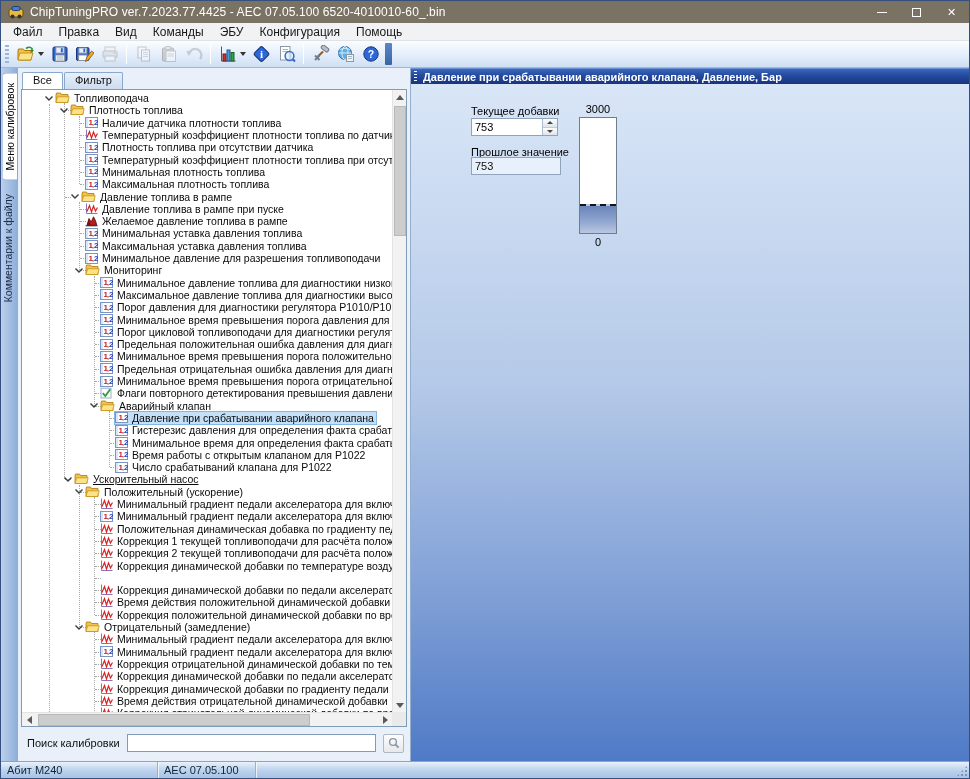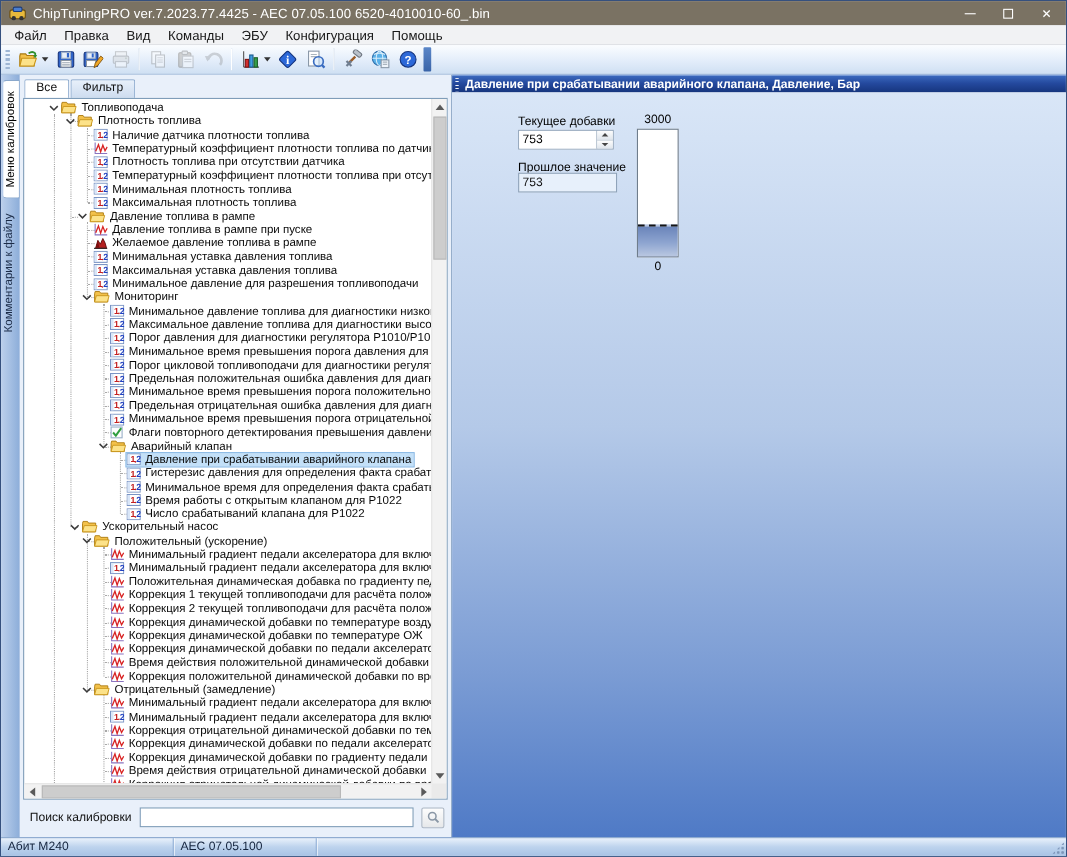--- a/index.html
+++ b/index.html
@@ -94,21 +94,21 @@
   .gmax,.gmin { position:absolute; left:168px; width:38px; text-align:center; font-size:11px; color:#000; }
   .gmax { top:19px; }
   .gmin { top:152px; }
   .gauge { position:absolute; left:168px; top:33px; width:38px; height:117px; background:#fff; border:1px solid #6f7d8c; }
   .gfill { position:absolute; left:0; right:0; bottom:0; background:linear-gradient(180deg,#6a84ba 0%,#8ea5d0 55%,#b9c7e1 100%); border-top:2px dashed #151515; }
 
   
   .statusbar { height:17px; flex:0 0 auto; background:linear-gradient(180deg,#e9f1fb 0%,#bdd3ed 50%,#a8c3e5 100%); border-top:1px solid #86a5cc; display:flex; align-items:center; font-size:11px; color:#13233d; position:relative; }
   .sseg { padding:0 6px; height:100%; display:flex; align-items:center; border-right:1px solid #93b1d6; box-shadow:1px 0 0 rgba(255,255,255,.7); }
   .sseg.s1 { width:157px; }
-  .sseg.s2 { width:130px; }
+  .sseg.s2 { width:98px; }
   .sseg.s3 { flex:1; border-right:none; box-shadow:none; }
   .grip { position:absolute; right:1px; bottom:1px; width:12px; height:12px;
           background-image:radial-gradient(circle at 2px 2px,#7d95b8 1px,transparent 1.4px);
           background-size:4px 4px; background-position:bottom right; clip-path:polygon(100% 0,100% 100%,0 100%); }
 </style>
 </head>
 <body>
 
 <div class="win">
 
@@ -776,21 +776,21 @@
                     <rect x="0.5" y="0.5" width="12" height="10" fill="#ffffff" stroke="#7a94c4"></rect>
                     <rect x="1" y="1" width="2.2" height="9" fill="#d9e6f8"></rect>
                     <text x="3.6" y="8.3" font-size="8" font-family="Liberation Sans,sans-serif" font-weight="bold" fill="#c42020">1</text>
                     <circle cx="8.1" cy="7.9" r="0.7" fill="#c42020"></circle>
                     <text x="8.9" y="8.3" font-size="8" font-family="Liberation Sans,sans-serif" font-weight="bold" fill="#2040c0">2</text>
                   </svg>
                 </span>
                 <span class="tlabel">Число срабатываний клапана для P1022</span>
               </span>
             </div>
-            <div class="tree-row" style="top: 383.3px; padding-left: 40px;">
+            <div class="tree-row" style="top: 383.3px; padding-left: 40px; text-decoration: underline;">
               <span class="chev">
                 <svg width="10" height="9" viewBox="0 0 10 9">
                   <polyline points="1.5,2.5 5,6 8.5,2.5" fill="none" stroke="#3c3c3c" stroke-width="1.4"></polyline>
                 </svg>
               </span>
               <span class="ticon">
                 <svg width="15" height="12" viewBox="0 0 15 12">
                   <path d="M1,3 L1,10.5 L13,10.5 L13,2.5 L6.5,2.5 L5.5,1 L1.5,1 Z" fill="#f3c14a" stroke="#a8780c" stroke-width="0.8"></path>
                   <path d="M2.6,4.8 L14.2,4.8 L12.6,10.5 L1,10.5 Z" fill="#fce289" stroke="#c89418" stroke-width="0.8"></path>
                 </svg>
@@ -871,31 +871,20 @@
             </div>
             <div class="tree-row" style="top: 469.4px; padding-left: 78px;">
               <span class="row-inner">
                 <span class="ticon">
                   <svg width="13" height="12" viewBox="0 0 13 12">
                     <path d="M1.5,0.5 L1.5,10.5 L12.5,10.5" fill="none" stroke="#8a74c0" stroke-width="1"></path>
                     <polyline points="2,8.5 4.5,2.5 6.5,9 8.5,3 10.5,8 12.5,4.5" fill="none" stroke="#d82424" stroke-width="1.2"></polyline>
                   </svg>
                 </span>
                 <span class="tlabel">Коррекция динамической добавки по температуре воздуха наддува</span>
-              </span>
-            </div>
-            <div class="tree-row" style="top: 481.7px; padding-left: 78px;">
-              <span class="row-inner">
-                <span class="ticon">
-                  <svg width="13" height="12" viewBox="0 0 13 12">
-                    <path d="M1.5,0.5 L1.5,10.5 L12.5,10.5" fill="none" stroke="#8a74c0" stroke-width="1"></path>
-                    <polyline points="2,8.5 4.5,2.5 6.5,9 8.5,3 10.5,8 12.5,4.5" fill="none" stroke="#d82424" stroke-width="1.2"></polyline>
-                  </svg>
-                </span>
-                <span class="tlabel">Коррекция динамической добавки по температуре ОЖ</span>
               </span>
             </div>
             <div class="tree-row" style="top: 494px; padding-left: 78px;">
               <span class="row-inner">
                 <span class="ticon">
                   <svg width="13" height="12" viewBox="0 0 13 12">
                     <path d="M1.5,0.5 L1.5,10.5 L12.5,10.5" fill="none" stroke="#8a74c0" stroke-width="1"></path>
                     <polyline points="2,8.5 4.5,2.5 6.5,9 8.5,3 10.5,8 12.5,4.5" fill="none" stroke="#d82424" stroke-width="1.2"></polyline>
                   </svg>
                 </span>

